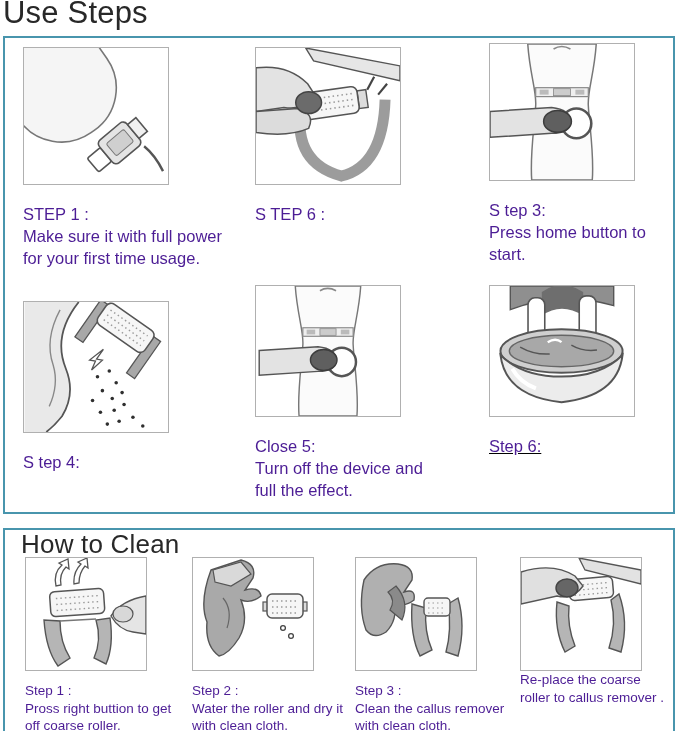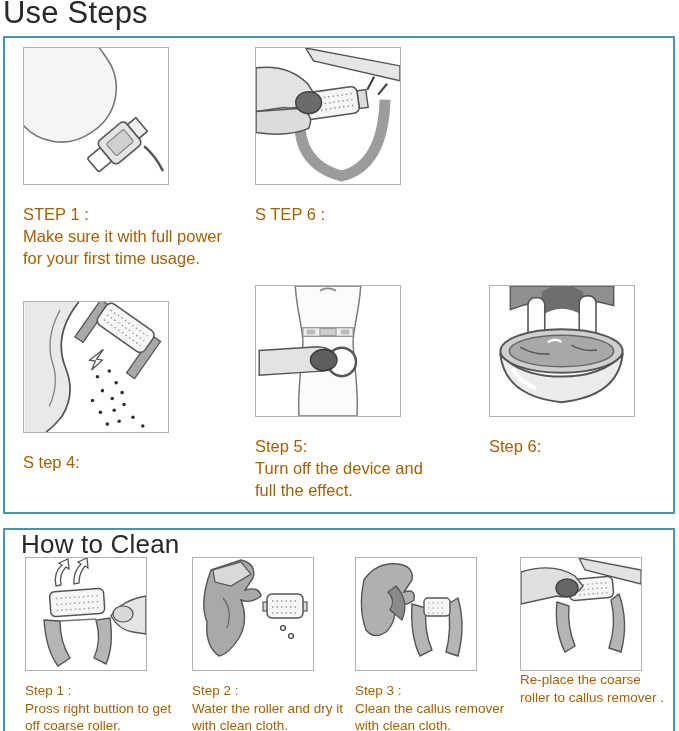--- a/index.html
+++ b/index.html
@@ -29,38 +29,38 @@
   .step-cell { position: absolute; }
   .img-box {
     border: 1px solid #b0b0b0;
     background: #ffffff;
     overflow: hidden;
   }
   .main .img-box { width: 146px; height: 138px; }
   .row2 .img-box { height: 132px; }
   .img-box svg { display: block; width: 100%; height: 100%; }
   .step-label, .step-text {
-    color: #a16207;
+    color: #4c1d95;
     font-size: 16.5px;
     line-height: 22px;
   }
   .step-label { margin-top: 18px; }
   .clean .img-box { width: 122px; height: 114px; }
   .clean .step-label, .clean .step-text {
     font-size: 13.5px;
     line-height: 17.5px;
   }
   .clean .step-label { margin-top: 11px; }
   
   #cell-1 { left: 18px;  top: 9px; }
   #cell-2 { left: 250px; top: 9px; }
   #cell-3 { left: 484px; top: 5px; }
   #cell-4 { left: 18px;  top: 263px; }
   #cell-5 { left: 250px; top: 247px; }
-  #cell-6 { left: 484px; top: 247px; }
+  #cell-6 { left: 484px; top: 247px; text-decoration: underline; }
   
   #ccell-1 { left: 20px;  top: 27px; }
   #ccell-2 { left: 187px; top: 27px; }
   #ccell-3 { left: 350px; top: 27px; }
   #ccell-4 { left: 515px; top: 27px; }
 </style>
 </head>
 <body>
 
 <h1 id="use-steps-title" class="section-title">Use Steps</h1>
@@ -101,20 +101,37 @@
           <line x1="51" y1="61" x2="98" y2="61" stroke="#9a9a9a" stroke-width="1.6" stroke-dasharray="1.5 3"></line>
         </g>
         <path d="M0,20 Q32,16 52,36 L61,50 Q48,63 28,60 L0,64 Z" fill="#e3e3e3" stroke="#555" stroke-width="1.5"></path>
         <path d="M0,64 L42,61 Q60,66 53,81 Q32,90 0,85 Z" fill="#dcdcdc" stroke="#555" stroke-width="1.5"></path>
         <ellipse cx="53" cy="55" rx="13" ry="11" fill="#6b6b6b" stroke="#444" stroke-width="1.5"></ellipse>
       </svg>
     </div>
     <div class="step-label">S TEP 6 :</div>
   </div>
 
+  <div id="cell-3" class="step-cell main">
+    <div class="img-box">
+      <svg viewBox="0 0 145 137" xmlns="http://www.w3.org/2000/svg">
+        <path d="M38,0 C40,30 47,48 46,62 C45,82 40,110 42,137 L103,137 C105,110 100,82 99,62 C98,48 105,30 107,0 Z" fill="#fbfbfb" stroke="#777" stroke-width="1.5"></path>
+        <path d="M64,5 q8,-5 17,0" fill="none" stroke="#888" stroke-width="1.6"></path>
+        <rect x="46" y="44" width="53" height="9" fill="#efefef" stroke="#888" stroke-width="1.2"></rect>
+        <rect x="50" y="46" width="9" height="5" fill="#bbbbbb"></rect>
+        <rect x="64" y="45" width="17" height="7" fill="#cccccc" stroke="#888" stroke-width="0.8"></rect>
+        <rect x="86" y="46" width="9" height="5" fill="#bbbbbb"></rect>
+        <circle cx="87" cy="80" r="15" fill="#ffffff" stroke="#555" stroke-width="2.6"></circle>
+        <path d="M0,68 L62,64 Q81,66 81,78 Q81,90 62,90 L0,94 Z" fill="#e3e3e3" stroke="#555" stroke-width="1.5"></path>
+        <ellipse cx="68" cy="78" rx="14" ry="11" fill="#5f5f5f" stroke="#3d3d3d" stroke-width="1.5"></ellipse>
+      </svg>
+    </div>
+    <div class="step-label">S tep 3:</div>
+    <div class="step-text" style="max-width:168px">Press home button to start.</div>
+  </div>
 
   <div id="cell-4" class="step-cell main row2">
     <div class="img-box">
       <svg viewBox="0 0 145 132" xmlns="http://www.w3.org/2000/svg">
         <path d="M55,0 Q28,34 42,68 Q52,93 38,116 Q30,126 22,132 L0,132 L0,0 Z" fill="#e9e9e9"></path>
         <path d="M55,0 Q28,34 42,68 Q52,93 38,116 Q30,126 22,132" fill="none" stroke="#555" stroke-width="1.8"></path>
         <path d="M36,8 Q20,38 29,64 Q35,84 25,106" fill="none" stroke="#888" stroke-width="1.4"></path>
         <g transform="translate(104,26) rotate(35)">
           <rect x="-38" y="-8" width="10" height="46" fill="#a8a8a8" stroke="#555" stroke-width="1.3"></rect>
           <rect x="26" y="-8" width="10" height="46" fill="#a8a8a8" stroke="#555" stroke-width="1.3"></rect>
@@ -152,21 +169,21 @@
         <path d="M64,5 q8,-5 17,0" fill="none" stroke="#888" stroke-width="1.6"></path>
         <rect x="46" y="44" width="53" height="9" fill="#efefef" stroke="#888" stroke-width="1.2"></rect>
         <rect x="50" y="46" width="9" height="5" fill="#bbbbbb"></rect>
         <rect x="64" y="45" width="17" height="7" fill="#cccccc" stroke="#888" stroke-width="0.8"></rect>
         <rect x="86" y="46" width="9" height="5" fill="#bbbbbb"></rect>
         <circle cx="87" cy="80" r="15" fill="#ffffff" stroke="#555" stroke-width="2.6"></circle>
         <path d="M0,68 L62,64 Q81,66 81,78 Q81,90 62,90 L0,94 Z" fill="#e3e3e3" stroke="#555" stroke-width="1.5"></path>
         <ellipse cx="68" cy="78" rx="14" ry="11" fill="#5f5f5f" stroke="#3d3d3d" stroke-width="1.5"></ellipse>
       </svg>
     </div>
-    <div class="step-label">Step 5:</div>
+    <div class="step-label">Close 5:</div>
     <div class="step-text" style="max-width:182px">Turn off the device and full the effect.</div>
   </div>
 
   <div id="cell-6" class="step-cell main row2">
     <div class="img-box">
       <svg viewBox="0 0 145 132" xmlns="http://www.w3.org/2000/svg">
         <path d="M20,0 L125,0 L125,20 Q72,4 20,24 Z" fill="#8f8f8f" stroke="#555" stroke-width="1.4"></path>
         <path d="M52,6 Q72,-8 94,6 L94,30 Q72,16 52,30 Z" fill="#6e6e6e"></path>
         <rect x="38" y="12" width="17" height="54" rx="7" fill="#ffffff" stroke="#555" stroke-width="1.6"></rect>
         <rect x="90" y="10" width="17" height="56" rx="7" fill="#ffffff" stroke="#555" stroke-width="1.6"></rect>

